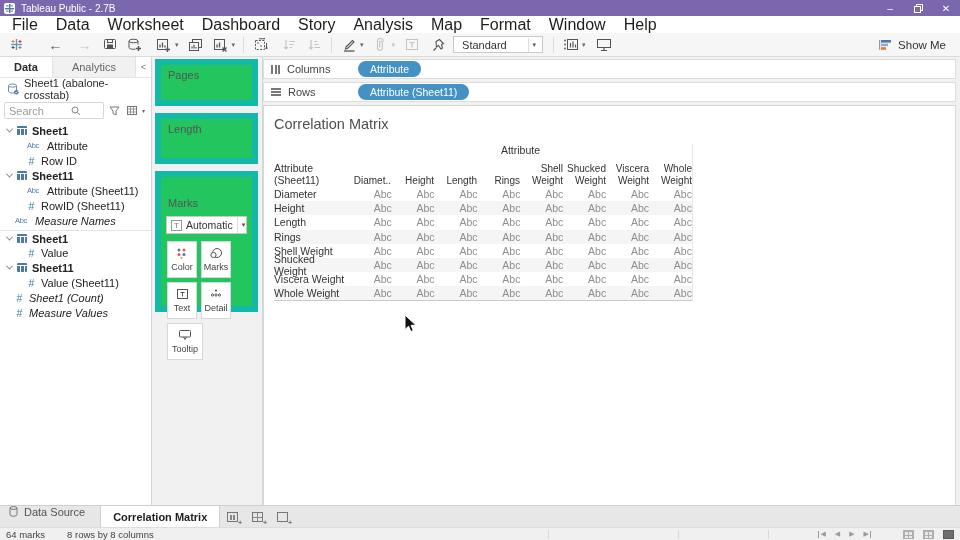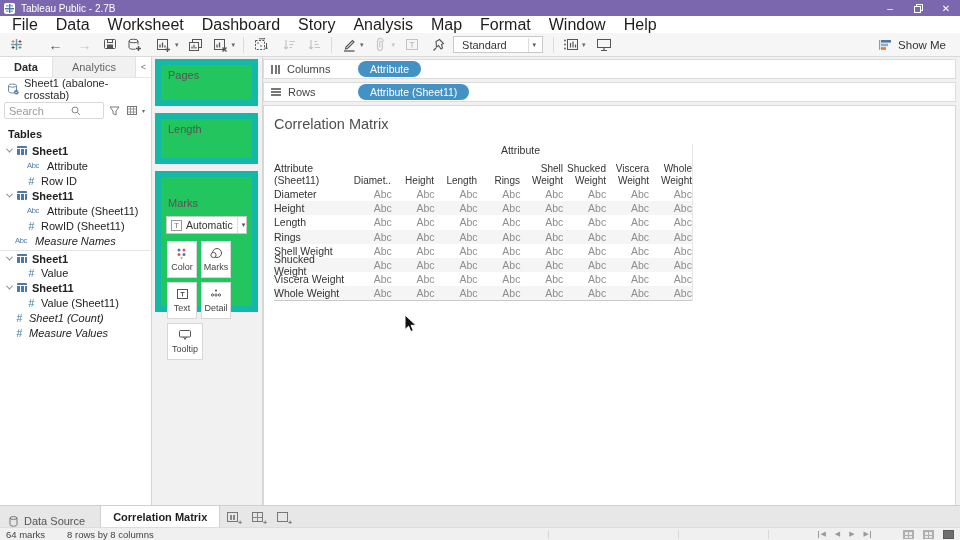--- a/index.html
+++ b/index.html
@@ -91,21 +91,21 @@
   .rowfield-h { width:75px; font-size:10.5px; color:#333; line-height:1.2; }
   .col-h { width:43px; font-size:10px; color:#333; text-align:right; height:27px; display:flex; align-items:flex-end; justify-content:flex-end; line-height:1.18; }
   .t-row { display:flex; height:14.2px; align-items:center; }
   .t-row.band { background:#F5F5F5; }
   .t-row:last-child { border-bottom:1px solid #C9C9C9; }
   .row-h { width:75px; font-size:10.5px; color:#333; }
   .cell { width:43px; text-align:right; font-size:10.5px; color:#8E8E8E; }
 
   
   .tabsbar { height:22px; background:#E7E7E7; border-top:1px solid #CFCFCF; display:flex; align-items:stretch; font-size:11px; color:#555; }
-  .tab-ds { display:flex; align-items:flex-end; gap:6px; padding:0 15px 0 9px; color:#555; }
+  .tab-ds { display:flex; align-items:flex-start; gap:6px; padding:0 15px 0 9px; color:#555; }
   .tab-active { background:#fff; border-left:1px solid #CFCFCF; border-right:1px solid #CFCFCF; display:flex; align-items:center; padding:0 12px; color:#1e1e1e; font-weight:bold; }
   .tab-icon-btn { width:25px; display:flex; align-items:center; justify-content:center; color:#555; position:relative; }
   .sq-ic { width:11px; height:10px; border:1px solid #777; position:relative; }
   .sq-ic.bars::before { content:""; position:absolute; left:2px; bottom:1px; width:2px; height:5px; background:#888; box-shadow:3px 0 0 #888; }
   .sq-ic.grid::before { content:""; position:absolute; left:4px; top:0; bottom:0; width:1px; background:#888; }
   .sq-ic.grid::after { content:""; position:absolute; top:4px; left:0; right:0; height:1px; background:#888; }
   .plus-b { position:absolute; right:3px; bottom:2px; font-size:8px; color:#444; background:transparent; line-height:5px; }
 
   
   .statusbar { height:13px; background:#F0F0F0; border-top:1px solid #DDD; display:flex; align-items:center; font-size:9.5px; color:#444; padding:0 6px; }
@@ -338,21 +338,20 @@
           </svg>
       </span>
       <span class="mini-icon" style="padding:0 2px;">
         <svg width="10" height="9" viewBox="0 0 10 9" fill="none" stroke="#777">
             <rect x="0.5" y="0.5" width="9" height="8"></rect>
             <path d="M3.5,0.5 V8.5 M6.5,0.5 V8.5 M0.5,3 H9.5 M0.5,6 H9.5" stroke-width="0.7"></path>
           </svg>
       </span>
       <span class="tb-caret" style="font-size:6px;">▾</span>
     </div>
-    <div class="tables-label">Tables</div>
     <div class="field-list" id="field-list">
         <div class="field-row" style="padding-left: 7px;">
           <span class="chev"></span>
           <span class="icon-table"></span>
           <span class="f-bold ">Sheet1</span>
         </div>
         <div class="field-row" style="padding-left: 27px;">
           <span class="icon-abc">Abc</span>
           <span class="">Attribute</span>
         </div>

